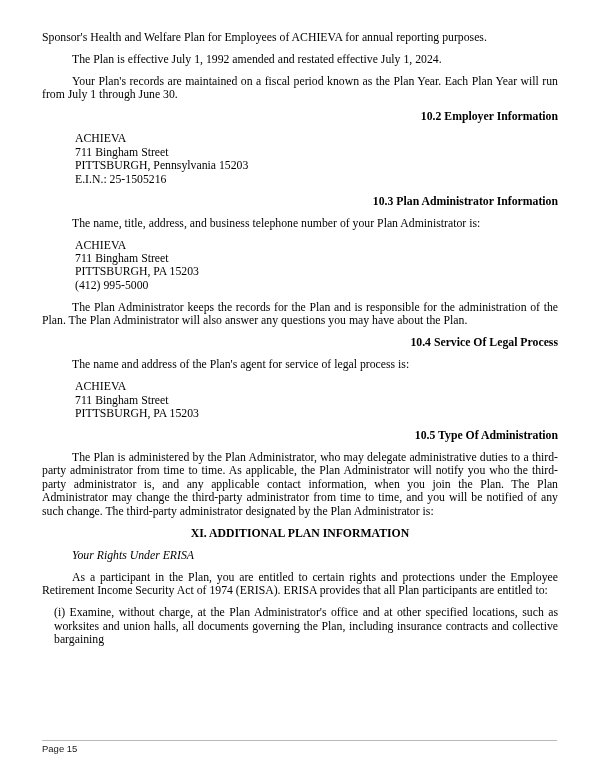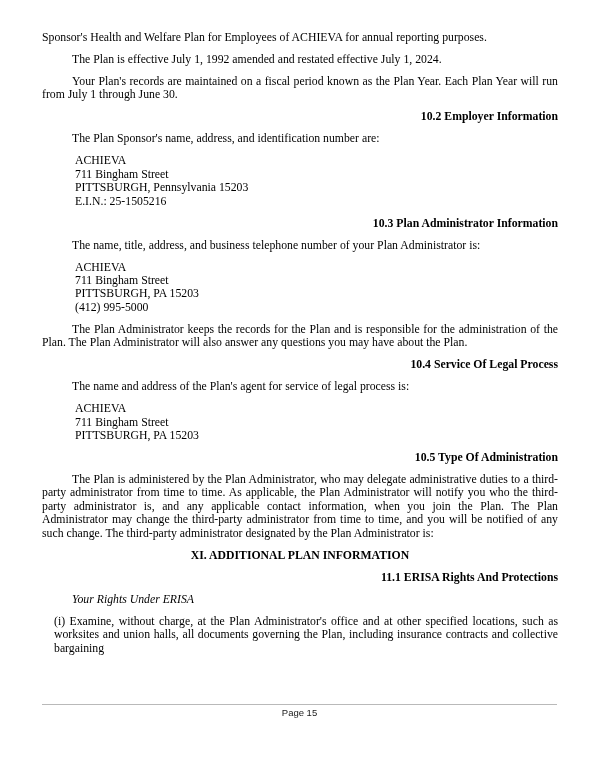--- a/index.html
+++ b/index.html
@@ -51,23 +51,22 @@
   .addr {
     margin: 0 0 8.6px 33px;
   }
   .addr div {
     white-space: nowrap;
   }
   .footer {
     position: absolute;
     left: 42px;
     right: 42px;
-    top: 704px;
+    top: 740px;
     border-top: 1px solid #b9b9b9;
-    text-align: center;
   }
   .footer .page-num {
     display: inline-block;
     margin-top: 1px;
     font-family: "Liberation Sans", "DejaVu Sans", sans-serif;
     font-size: 9.5px;
     color: #1a1a1a;
   }
 </style>
 </head>
@@ -77,21 +76,20 @@
   <div class="content">
 
     <p class="no-indent">Sponsor's Health and Welfare Plan for Employees of ACHIEVA for annual reporting purposes.</p>
 
     <p>The Plan is effective July 1, 1992 amended and restated effective July 1, 2024.</p>
 
     <p>Your Plan's records are maintained on a fiscal period known as the Plan Year. Each Plan Year will run from July 1 through June 30.</p>
 
     <div class="heading">10.2 Employer Information</div>
 
-    <p>The Plan Sponsor's name, address, and identification number are:</p>
 
     <div class="addr">
       <div>ACHIEVA</div>
       <div>711 Bingham Street</div>
       <div>PITTSBURGH, Pennsylvania 15203</div>
       <div>E.I.N.: 25-1505216</div>
     </div>
 
     <div class="heading">10.3 Plan Administrator Information</div>
 
@@ -116,24 +114,24 @@
       <div>PITTSBURGH, PA 15203</div>
     </div>
 
     <div class="heading">10.5 Type Of Administration</div>
 
     <p>The Plan is administered by the Plan Administrator, who may delegate administrative duties to a third-party administrator from time to time. As applicable, the Plan Administrator will notify you who the third-party administrator is, and any applicable contact information, when you join the Plan. The Plan Administrator may change the third-party administrator from time to time, and you will be notified of any such change. The third-party administrator designated by the Plan Administrator is:</p>
 
 
     <div class="heading centered">XI. ADDITIONAL PLAN INFORMATION</div>
 
-    <div class="heading">11.1 ERISA Rights And Protections</div>
 
     <p class="italic">Your Rights Under ERISA</p>
 
+    <p>As a participant in the Plan, you are entitled to certain rights and protections under the Employee Retirement Income Security Act of 1974 (ERISA). ERISA provides that all Plan participants are entitled to:</p>
 
     <p class="block-indent">(i) Examine, without charge, at the Plan Administrator's office and at other specified locations, such as worksites and union halls, all documents governing the Plan, including insurance contracts and collective bargaining</p>
 
   </div>
 
   <div class="footer">
     <span class="page-num">Page 15</span>
   </div>
 </div>
 

